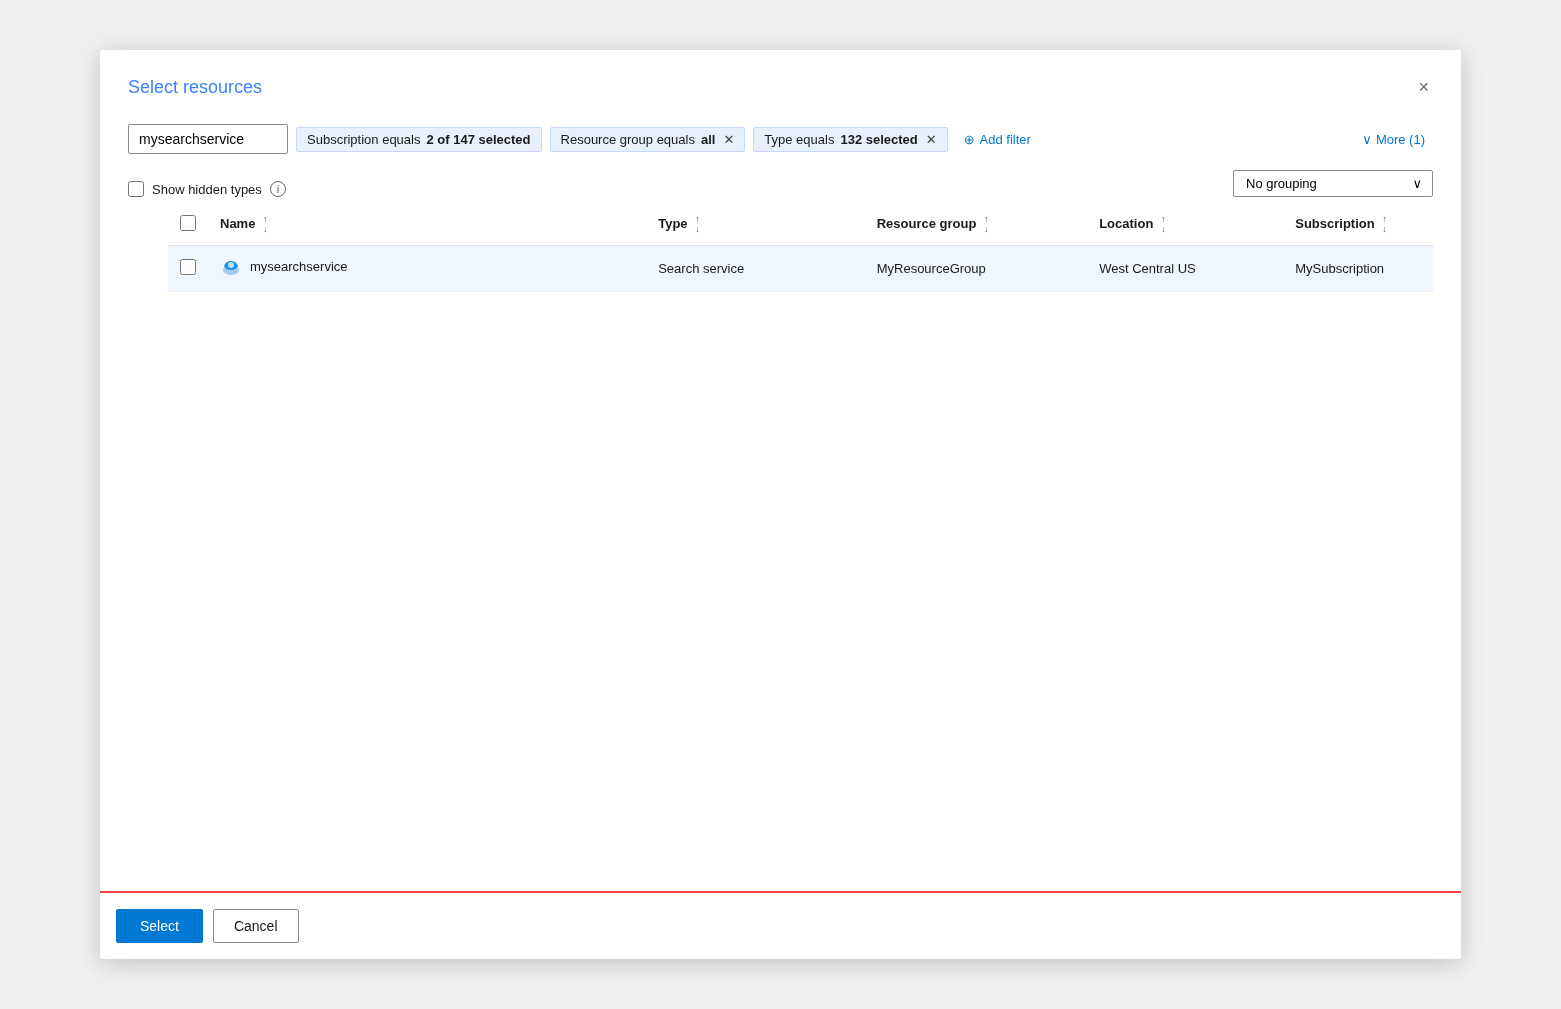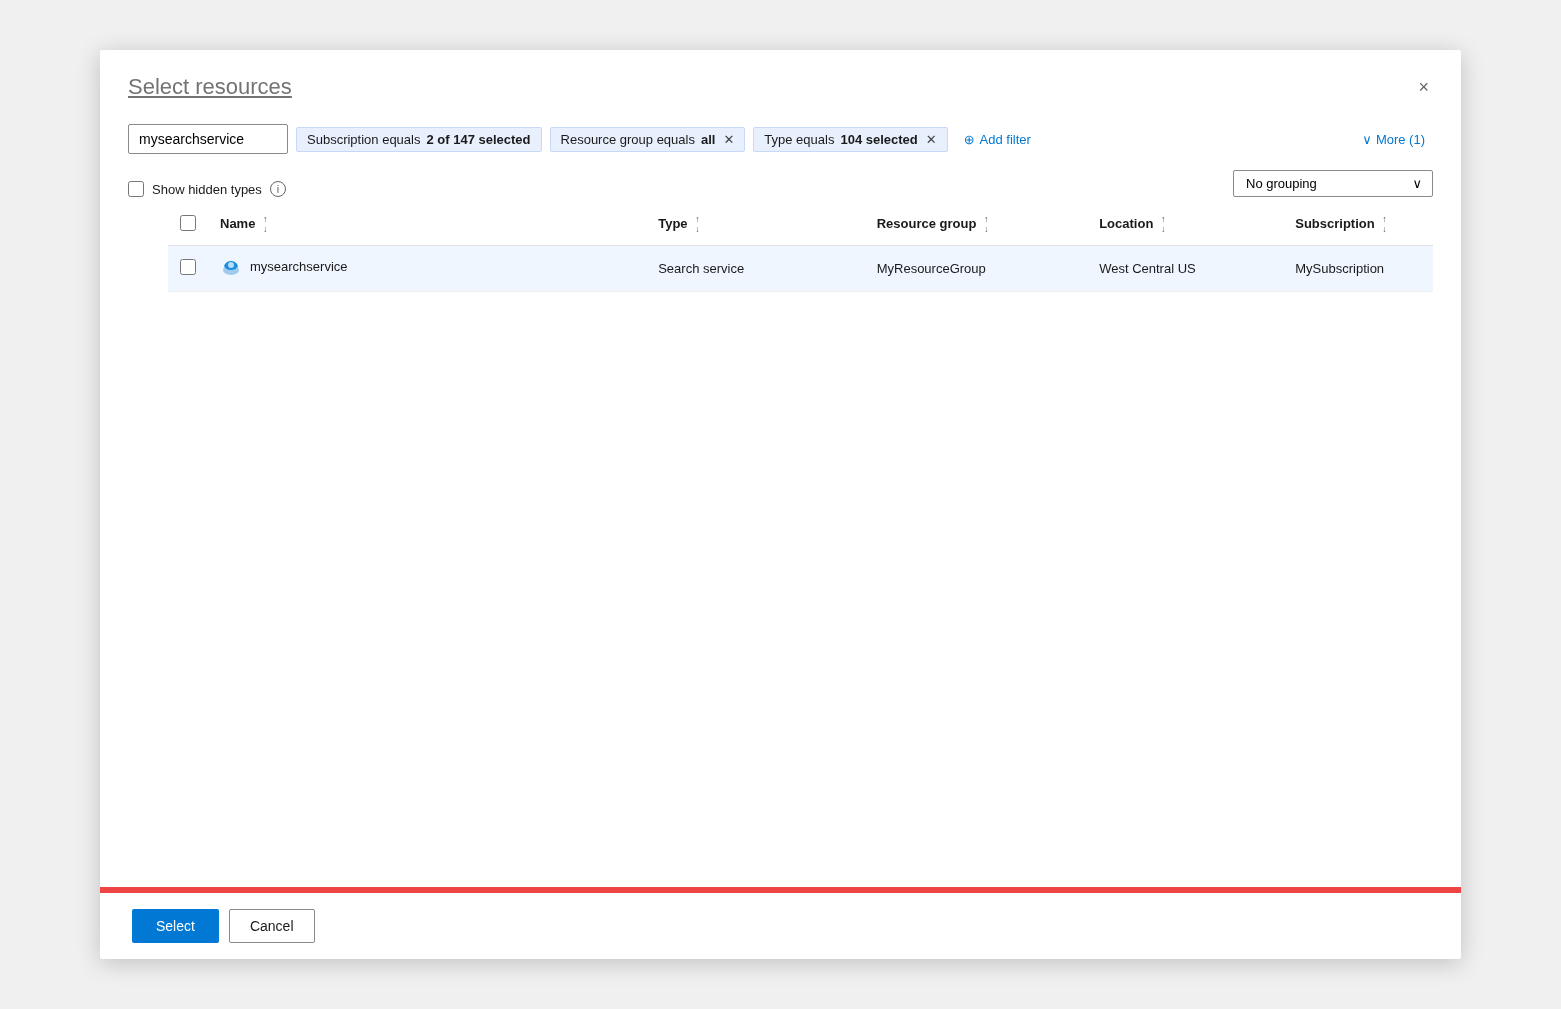--- a/index.html
+++ b/index.html
@@ -22,24 +22,23 @@
       flex-direction: column;
       position: relative;
     }
     .dialog-header {
       display: flex;
       align-items: center;
       justify-content: space-between;
       padding: 24px 28px 16px 28px;
     }
     .dialog-title {
-      font-size: 22px;
+      font-size: 18px;
       font-weight: 400;
-      color: #737373;
-      text-decoration: underline;
+      color: #3b82f6;
     }
     .close-btn {
       background: none;
       border: none;
       cursor: pointer;
       font-size: 18px;
       color: #666;
       padding: 4px;
       line-height: 1;
     }
@@ -192,24 +191,24 @@
     .data-table tbody tr.highlighted {
       background: #f0f6ff;
     }
     .col-name { width: 36%; }
     .col-type { width: 18%; }
     .col-rg { width: 18%; }
     .col-loc { width: 16%; }
     .col-sub { width: 12%; }
 
     .dialog-footer {
-      padding: 16px 32px;
+      padding: 16px 16px;
       display: flex;
       gap: 10px;
-      border-top: 6px solid #ef4444;
+      border-top: 2px solid #ef4444;
       margin-top: auto;
     }
     .btn-select {
       background: #0078d4;
       color: #fff;
       border: none;
       border-radius: 2px;
       padding: 8px 24px;
       font-size: 14px;
       cursor: pointer;
@@ -250,21 +249,21 @@
     </div>
 
     <div class="filter-chip">
       <span>Resource group equals </span>
         <span class="chip-bold">all</span>
       <span class="chip-close">✕</span>
     </div>
 
     <div class="filter-chip">
       <span>Type equals </span>
-        <span class="chip-bold">104 selected</span>
+        <span class="chip-bold">132 selected</span>
       <span class="chip-close">✕</span>
     </div>
 
     <button class="add-filter-btn">
       <span>⊕</span>
       <span>Add filter</span>
     </button>
 
     <button class="more-btn">
       <span>∨</span>

